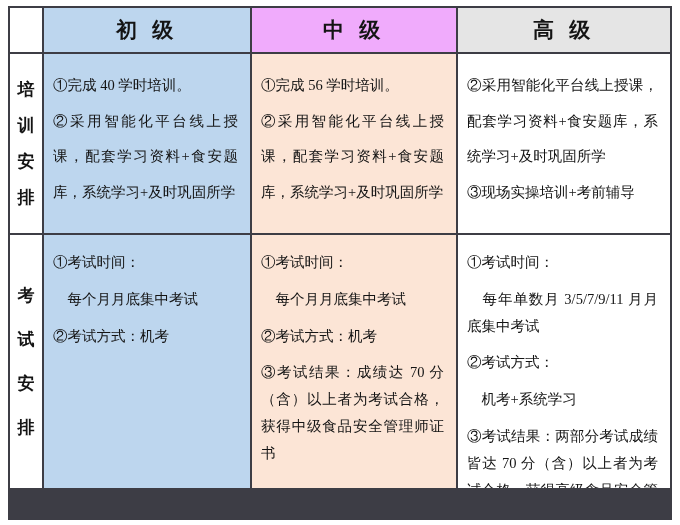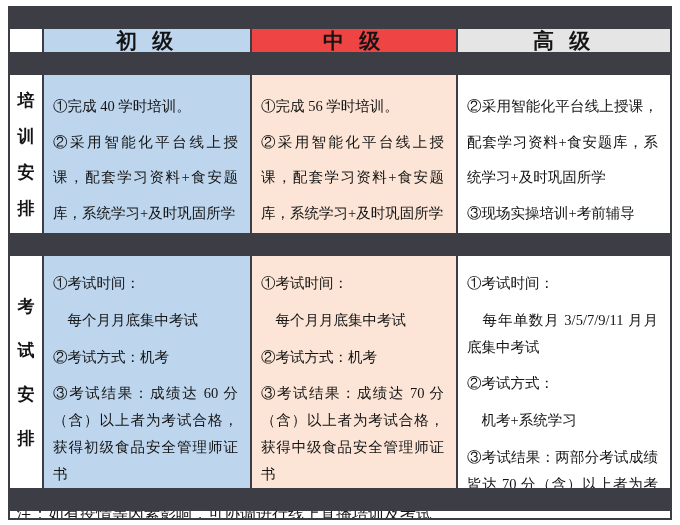--- a/index.html
+++ b/index.html
@@ -19,21 +19,21 @@
     width: 664px;
     height: 514px;
     box-sizing: border-box;
     display: grid;
     grid-template-columns: 32px 206px 204px 1fr;
     grid-template-rows: 44px 179px 253px 1fr;
     gap: 2px;
     padding: 2px;
     background: #3d3d45; 
   }
-  .cell { background: #ffffff; box-sizing: border-box; overflow: hidden; margin-top: 21px; }
+  .cell { background: #ffffff; box-sizing: border-box; overflow: hidden; }
   .header-cell {
     display: flex;
     align-items: center;
     justify-content: center;
     font-weight: bold;
     font-size: 21px;
     letter-spacing: 5px;
     white-space: pre;
   }
   .rowlabel {
@@ -67,21 +67,21 @@
     font-size: 16px;
   }
 </style>
 </head>
 <body>
 
 <div class="table-grid" style="background: rgb(61, 61, 69);">
 
   <div class="cell"></div>
   <div class="cell header-cell" style="background: rgb(189, 214, 238);">初 级</div>
-  <div class="cell header-cell" style="background: #ef4444; text-align: center;">中 级</div>
+  <div class="cell header-cell" style="background: #f0abfc; text-align: center;">中 级</div>
   <div class="cell header-cell" style="background: #e5e5e5;">高 级</div>
 
   <div class="cell rowlabel rowlabel-training">
       <span class="vchar">培</span>
       <span class="vchar">训</span>
       <span class="vchar">安</span>
       <span class="vchar">排</span>
     </div>
   <div class="cell body-cell training-cell" style="background: rgb(189, 214, 238);">
       <p>①完成 40 学时培训。</p>
@@ -99,33 +99,29 @@
   <div class="cell rowlabel rowlabel-exam">
       <span class="vchar">考</span>
       <span class="vchar">试</span>
       <span class="vchar">安</span>
       <span class="vchar">排</span>
     </div>
   <div class="cell body-cell exam-cell" style="background: rgb(189, 214, 238);">
       <p>①考试时间：</p>
       <p>　每个月月底集中考试</p>
       <p>②考试方式：机考</p>
-      <p>③考试结果：成绩达 60 分（含）以上者为考试合格，获得初级食品安全管理师证书</p>
     </div>
   <div class="cell body-cell exam-cell" style="background: rgb(252, 229, 214);">
       <p>①考试时间：</p>
       <p>　每个月月底集中考试</p>
       <p>②考试方式：机考</p>
       <p>③考试结果：成绩达 70 分（含）以上者为考试合格，获得中级食品安全管理师证书</p>
     </div>
   <div class="cell body-cell exam-cell" style="background: rgb(255, 255, 255);">
       <p>①考试时间：</p>
       <p>　每年单数月 3/5/7/9/11 月月底集中考试</p>
       <p>②考试方式：</p>
       <p>　机考+系统学习</p>
       <p>③考试结果：两部分考试成绩皆达 70 分（含）以上者为考试合格，获得高级食品安全管理师证书</p>
     </div>
 
-  <div class="cell note-cell">
-    <span>注：如有疫情等因素影响，可协调进行线上直播培训及考试</span>
-  </div>
 
 </div>
 
 </body></html>

